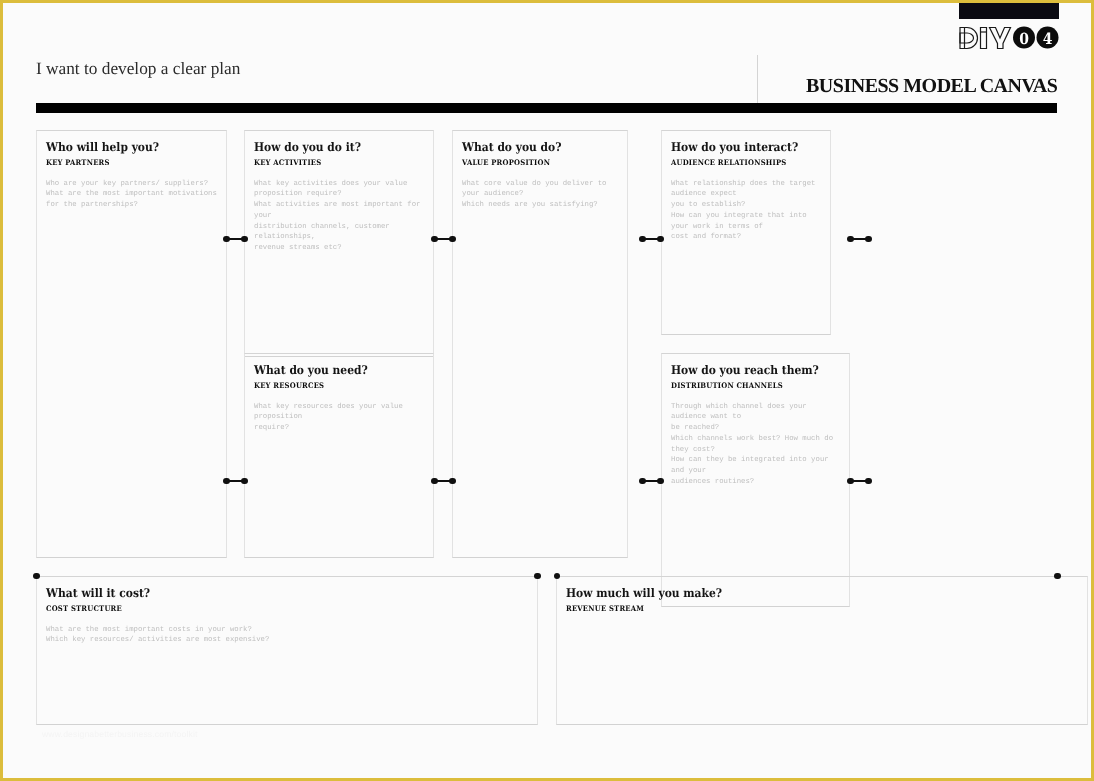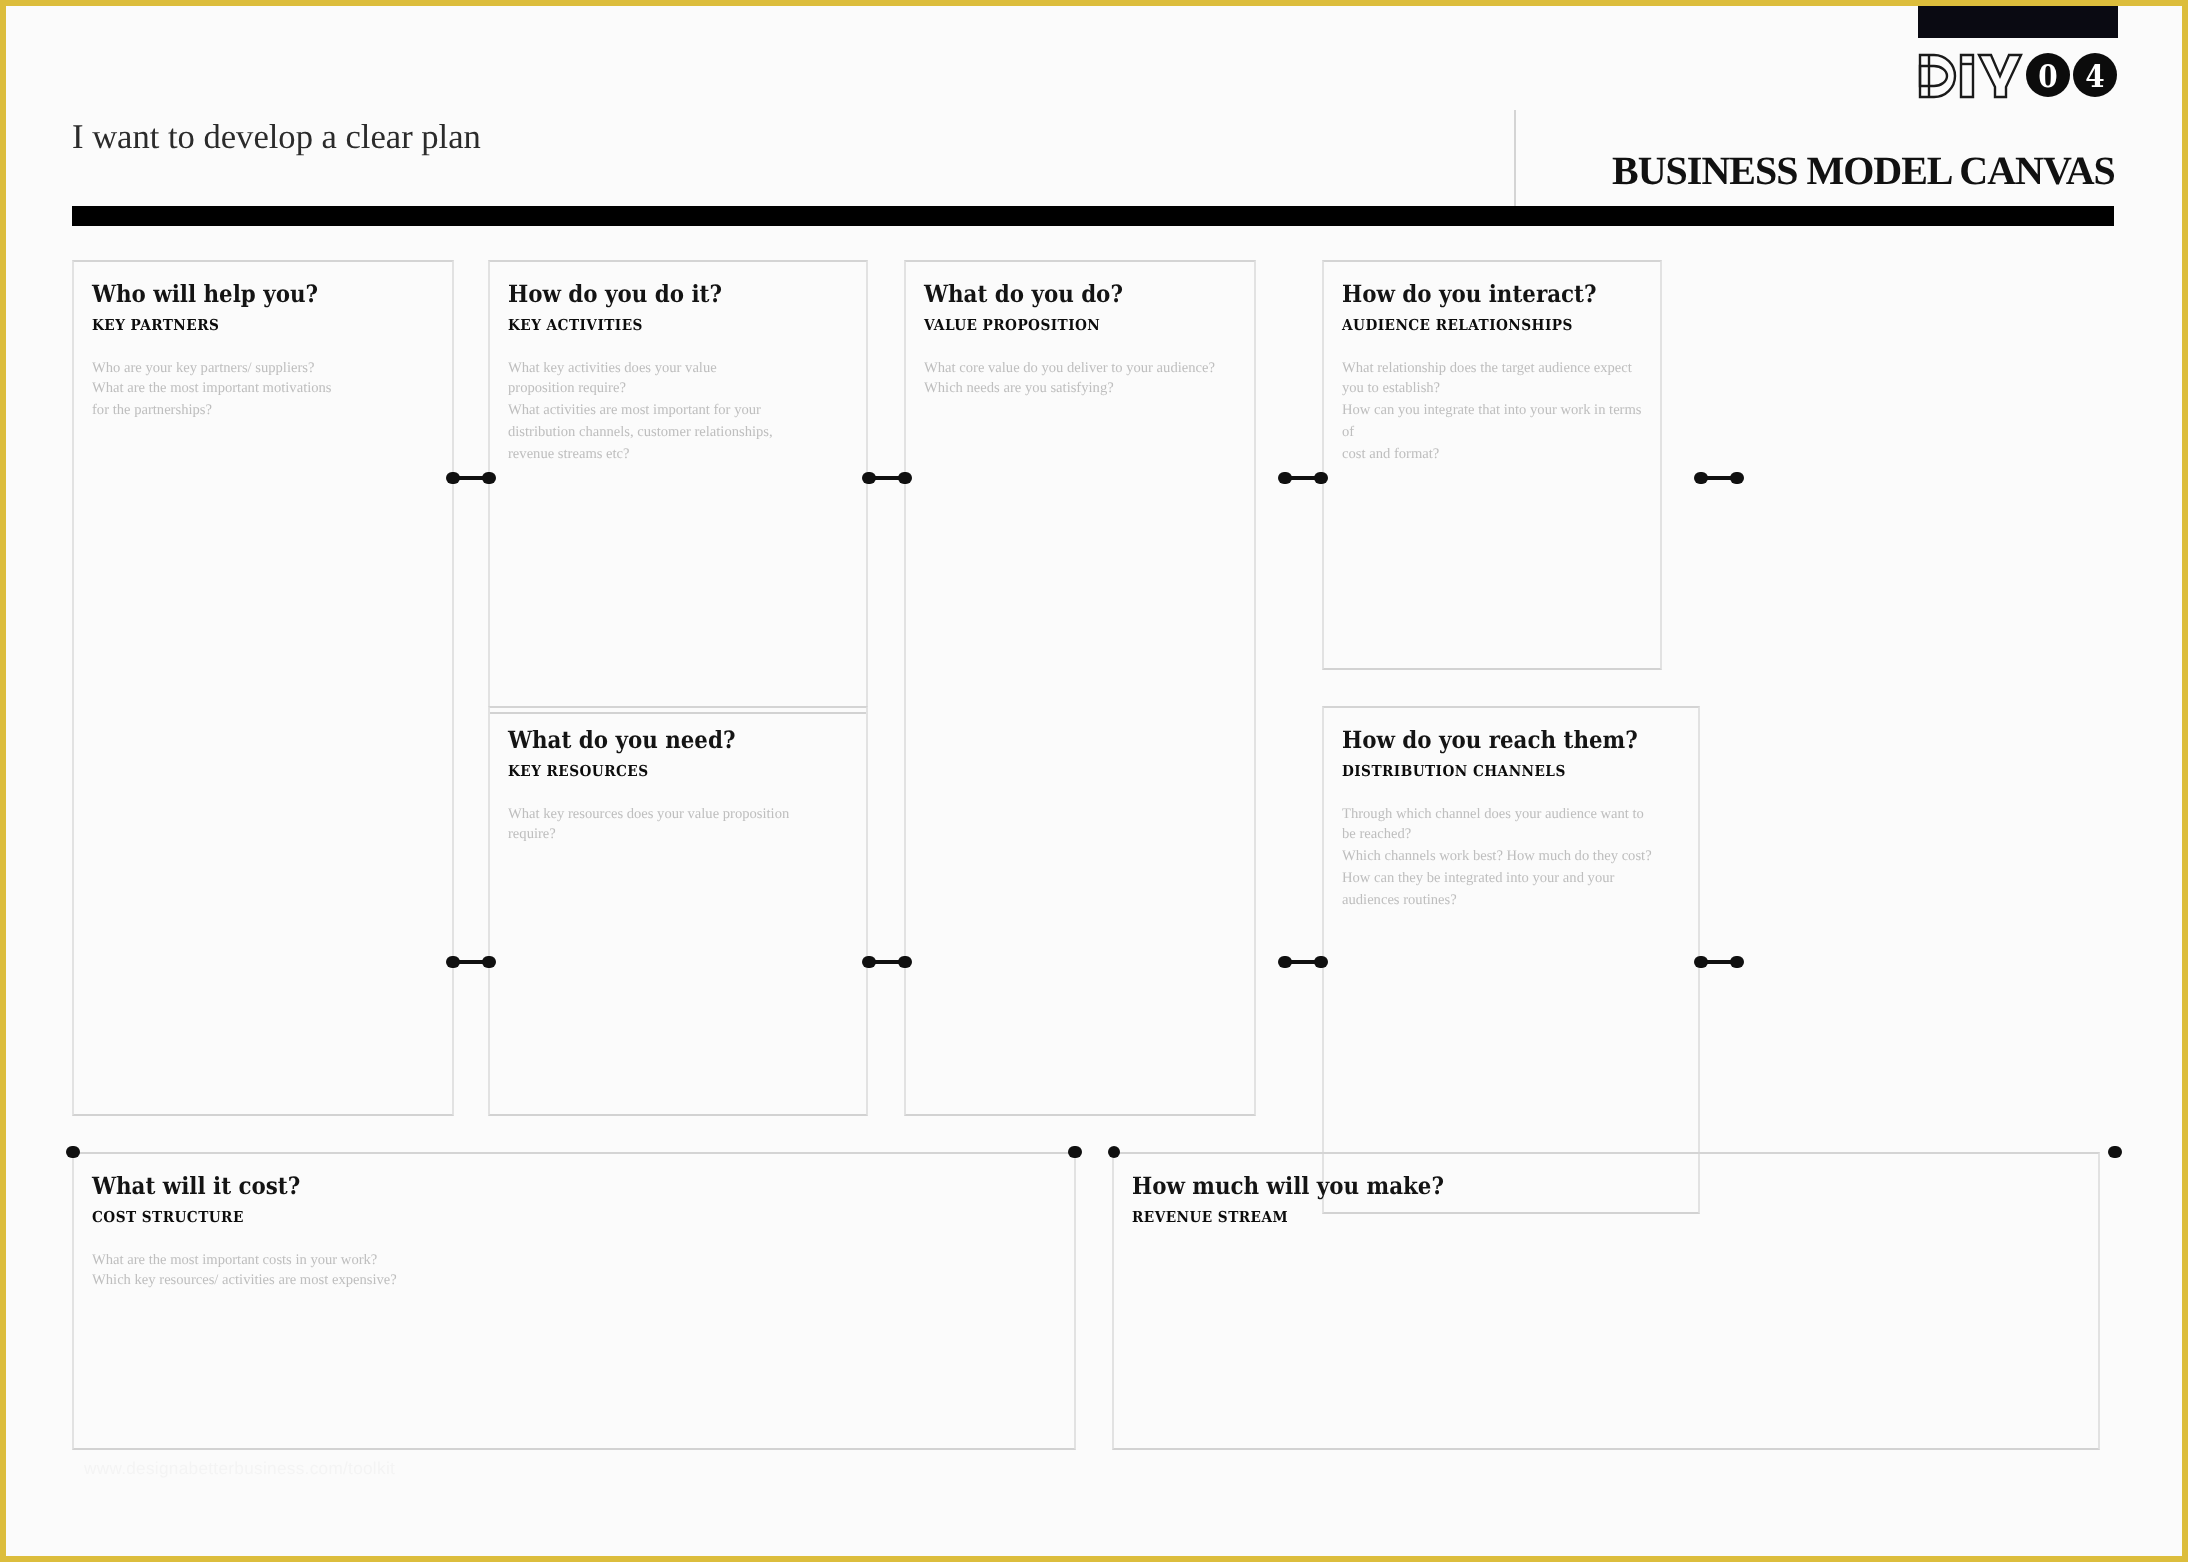--- a/index.html
+++ b/index.html
@@ -33,21 +33,21 @@
   #logo-mark { position:absolute; left:-0.5px; top:21.5px; overflow:visible; -webkit-font-smoothing:antialiased; }
 
   
   .box { position:absolute; box-sizing:border-box; border:1px solid #e2e2e2;
           border-top-color:#d4d4d4; border-bottom-color:#d2d2d2; }
   .b-inner { position:absolute; left:9px; top:10px; right:4px; }
   .b-title { font-family:"DejaVu Serif Condensed","DejaVu Serif", serif; font-weight:bold; font-size:11.9px;
              color:#141414; letter-spacing:0px; line-height:13px; }
   .b-sub { font-family:"DejaVu Serif Condensed","DejaVu Serif", serif; font-weight:bold; font-size:7.6px;
            letter-spacing:0.22px; color:#0c0c0c; margin-top:3.5px; line-height:9px; }
-  .b-body { font-family:Liberation Serif, serif; font-size:7.3px; color:#bebebe;
+  .b-body { font-family:Liberation Mono, monospace; font-size:7.3px; color:#bebebe;
             line-height:10.8px; margin-top:12px; white-space:pre-line; }
 
   
   .conn { position:absolute; height:2px; background:#101010; }
   .conn:before, .conn:after { content:""; position:absolute; width:6.4px; height:6.4px;
             border-radius:50%; background:#101010; top:-2.2px; }
   .conn:before { left:-2.2px; }
   .conn:after  { right:-2.2px; }
   .dot { position:absolute; width:6.4px; height:6.4px; border-radius:50%; background:#101010; }
 
@@ -154,21 +154,21 @@
 
   <div class="box" style="left:36px;top:576px;width:502px;height:149px;">
     <div class="b-inner">
       <div class="b-title">What will it cost?</div>
       <div class="b-sub">COST STRUCTURE</div>
       <div class="b-body">What are the most important costs in your work?
 Which key resources/ activities are most expensive?</div>
     </div>
   </div>
 
-  <div class="box" style="left:556px;top:576px;width:494px;height:149px;">
+  <div class="box" style="left:556px;top:576px;width:532px;height:149px;">
     <div class="b-inner">
       <div class="b-title">How much will you make?</div>
       <div class="b-sub">REVENUE STREAM</div>
     </div>
   </div>
 
   <div class="conn" style="left:225.5px;top:238px;width:20px;"></div>
   <div class="conn" style="left:433.5px;top:238px;width:20px;"></div>
   <div class="conn" style="left:641.5px;top:238px;width:20px;"></div>
   <div class="conn" style="left:849.5px;top:238px;width:20px;"></div>

